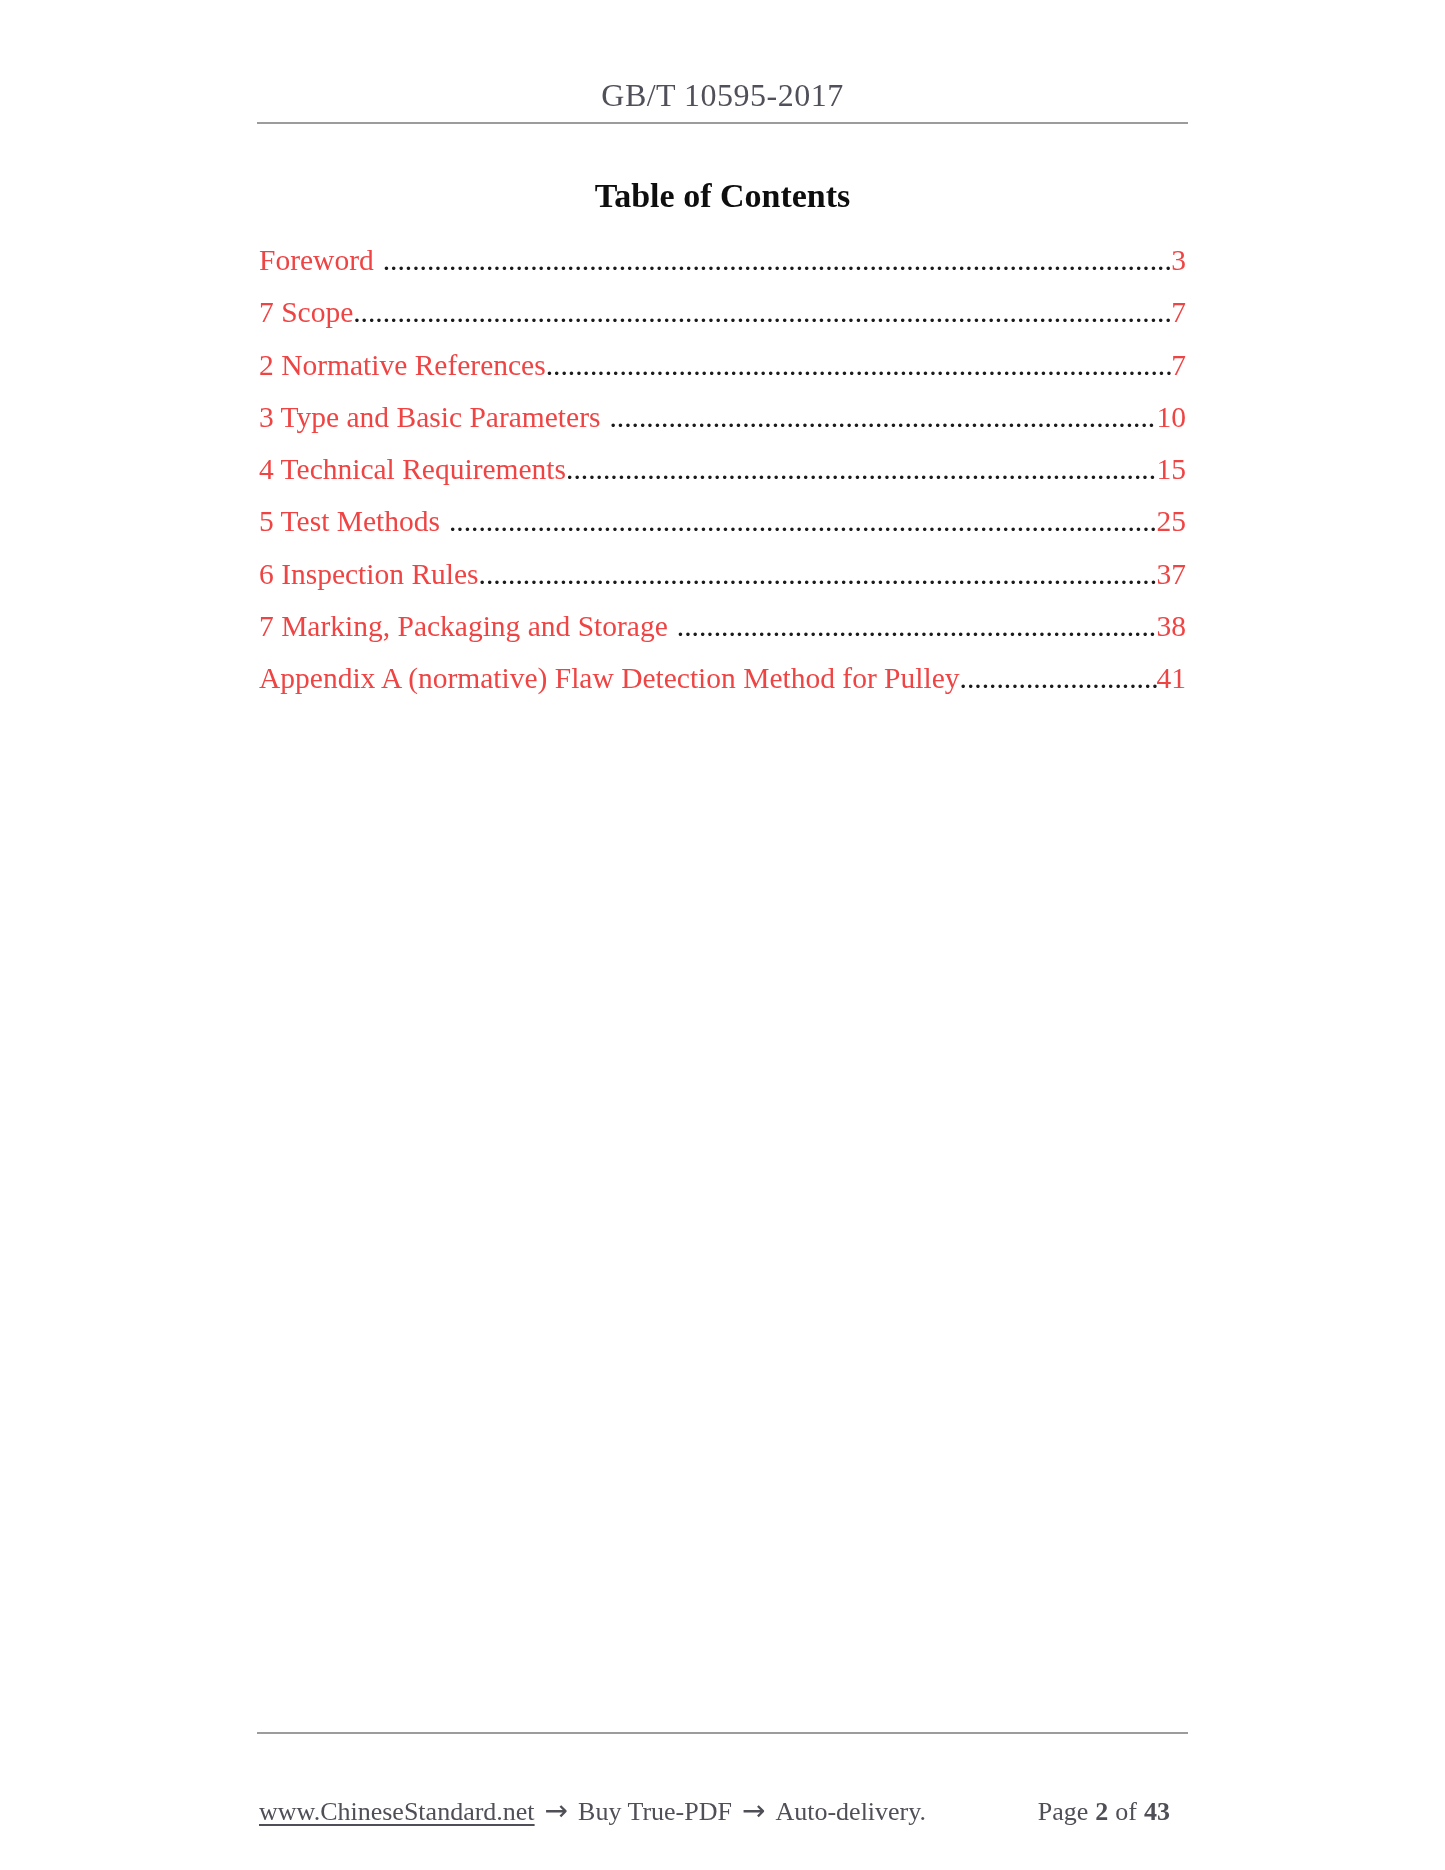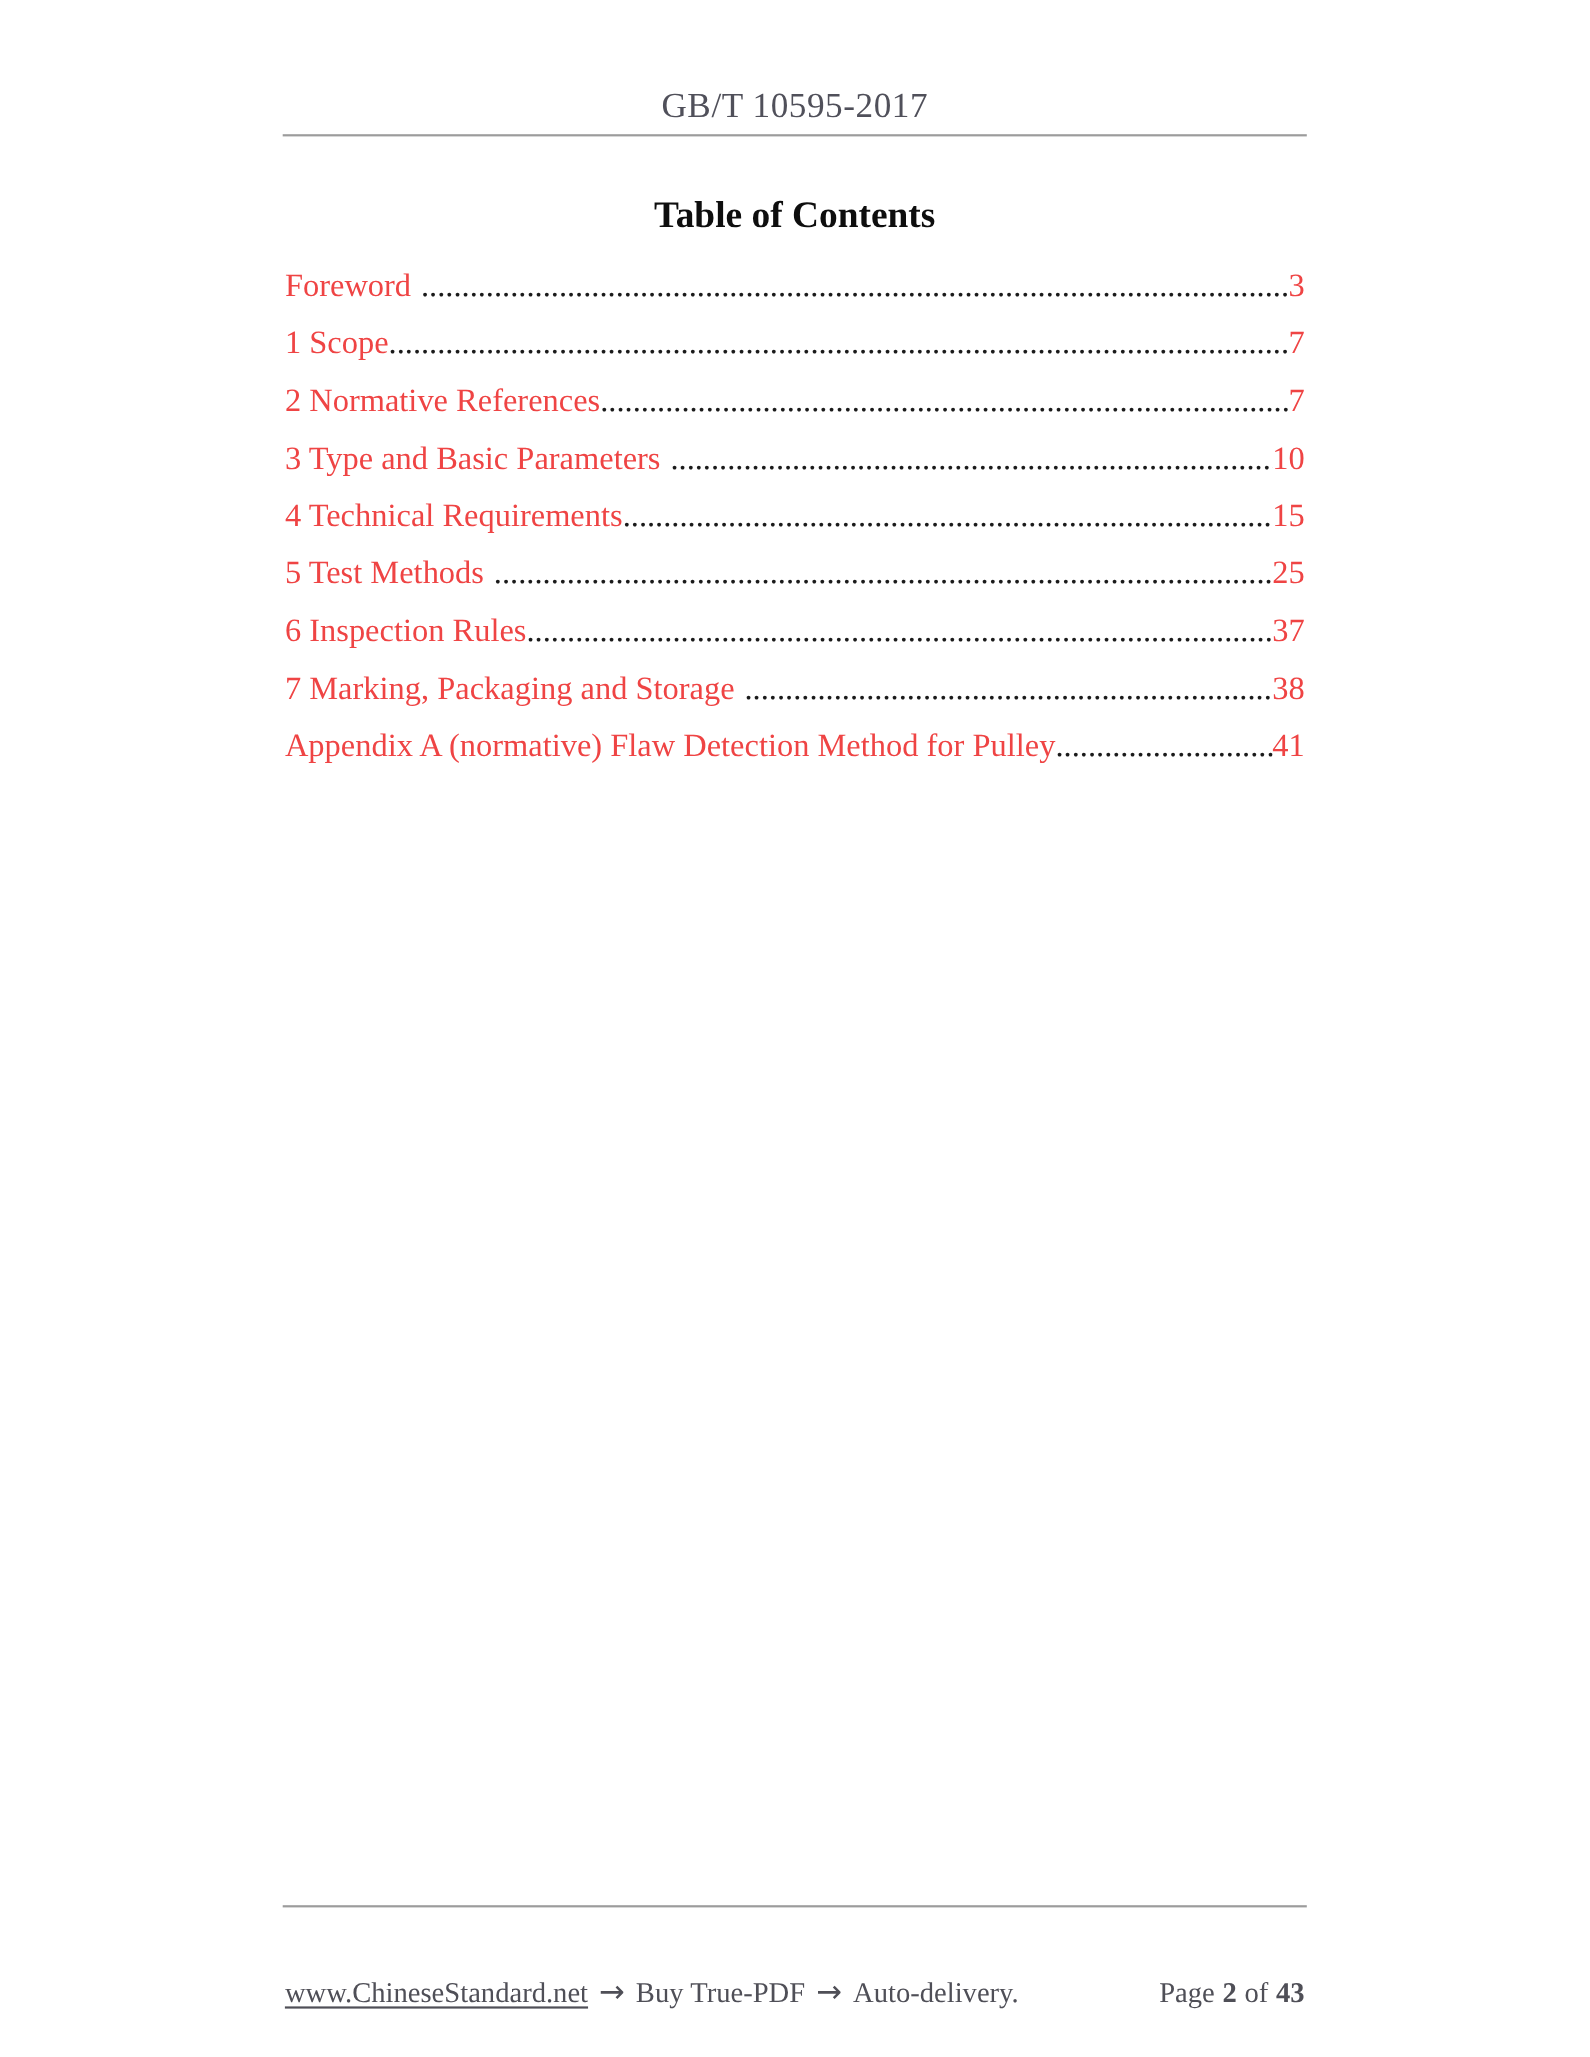--- a/index.html
+++ b/index.html
@@ -116,41 +116,41 @@
     font-size: 28px;
     margin: 0 10px;
     color: #4f4f57;
   }
   .page-indicator { display: inline-flex; align-items: baseline; }
   .page-indicator .num {
     font-weight: 700;
     margin: 0 7px;
   }
   .page-indicator .num-last {
-    margin-right: 0;
+    margin-right: 16px;
   }
 </style>
 </head>
 <body>
 
 <div class="page">
 
   <div class="doc-header">GB/T 10595-2017</div>
   <div class="header-rule"></div>
 
   <div class="page-title">Table of Contents</div>
 
   <div class="toc-list">
     <div class="toc-row gap">
       <span class="toc-label">Foreword</span>
       <span class="dots"></span>
       <span class="toc-page">3</span>
     </div>
     <div class="toc-row">
-      <span class="toc-label">1 Scope</span>
+      <span class="toc-label">7 Scope</span>
       <span class="dots"></span>
       <span class="toc-page">7</span>
     </div>
     <div class="toc-row">
       <span class="toc-label">2 Normative References</span>
       <span class="dots"></span>
       <span class="toc-page">7</span>
     </div>
     <div class="toc-row gap">
       <span class="toc-label">3 Type and Basic Parameters</span>

